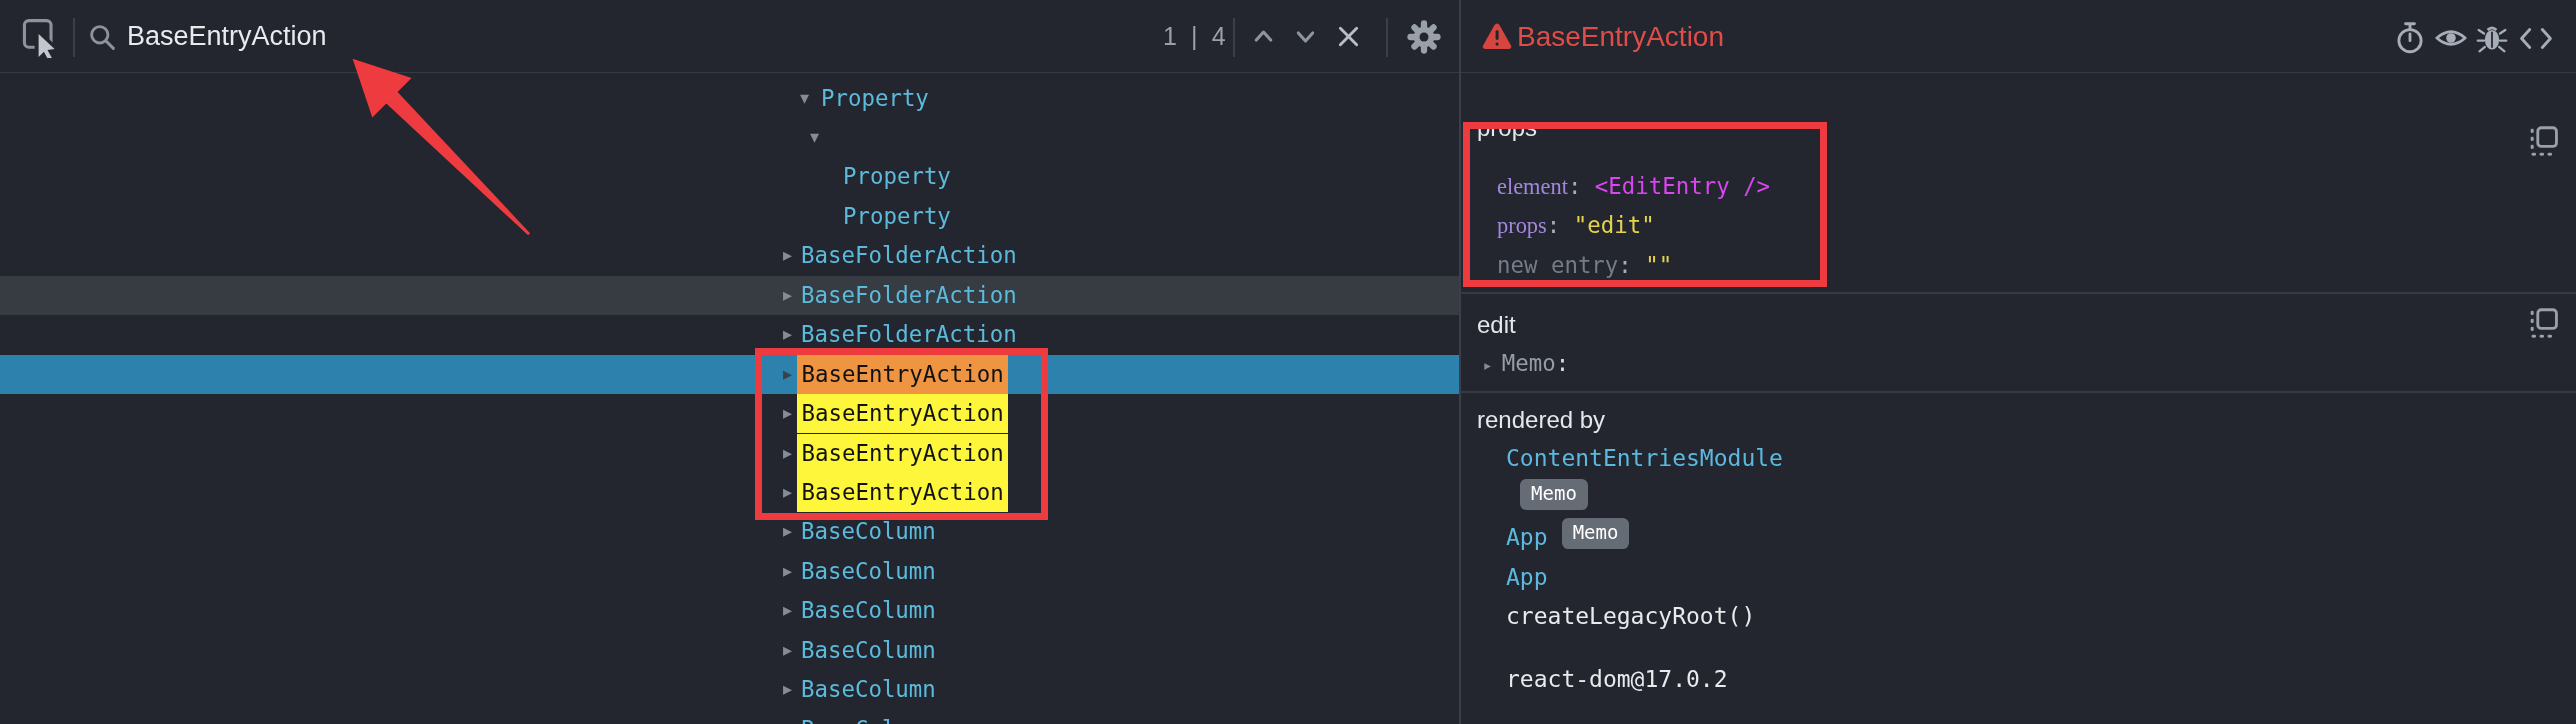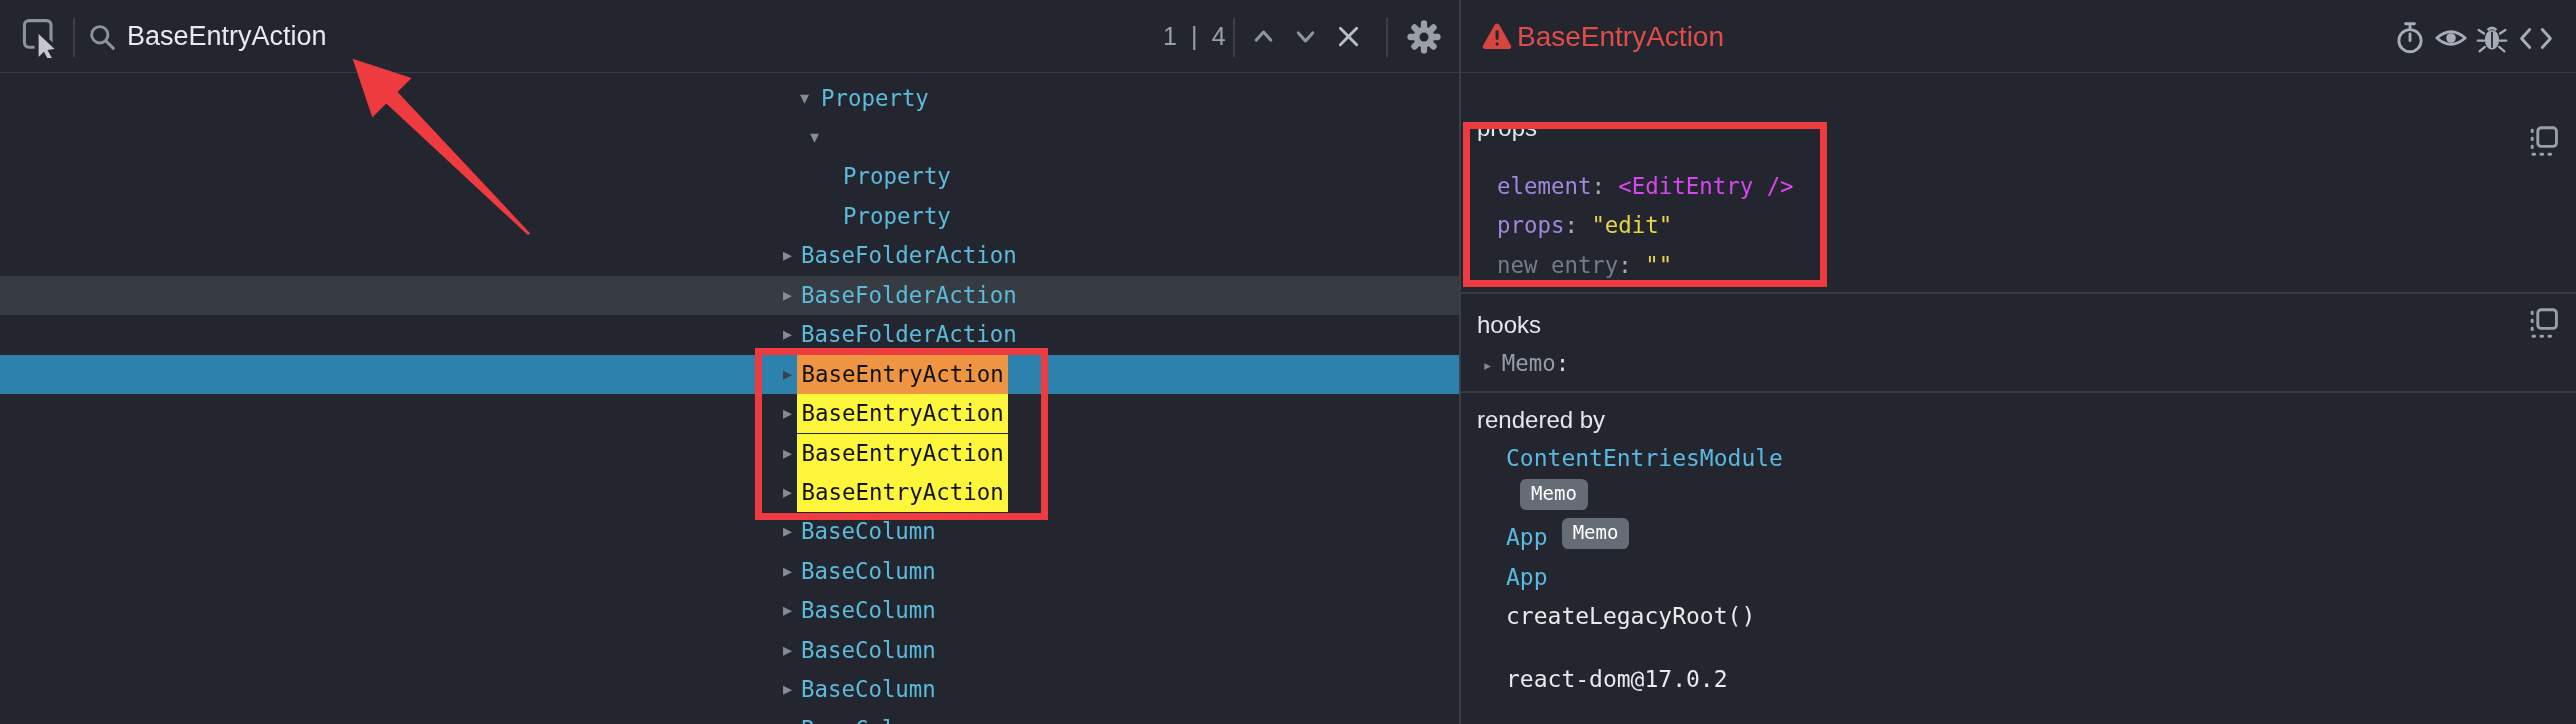--- a/index.html
+++ b/index.html
@@ -45,21 +45,21 @@
   #rp-header { position:absolute; left:0; top:0; width:1115px; height:73px; border-bottom:1.8px solid #353a43; }
   #rp-title { position:absolute; left:56px; top:0; height:73px; line-height:73px; font-size:28px; color:#e04d49; }
   #warn-icon { position:absolute; left:20px; top:21.5px; }
   .rp-topbtn { position:absolute; top:20px; width:38px; height:36px; display:flex; align-items:center; justify-content:center; }
 
   .section-label { position:absolute; left:16px; height:39px; line-height:39px; font-size:24px; color:#e4e7eb; }
   .copy-btn { position:absolute; right:16px; width:32px; height:34px; }
   .hdivider { position:absolute; left:0; width:1115px; height:1.8px; background:#353a43; }
 
   .kv { position:absolute; left:36px; height:39px; line-height:39px; font-size:22.4px; font-family:"DejaVu Sans Mono", monospace; white-space:pre; }
-  .k-purple { color:#a287dd; }
+  .k-purple { color:#a287dd;font-family:Liberation Serif, serif; }
   .k-dim    { color:#757c87; }
   .k-gray   { color:#959ca6; }
   .colon    { color:#a7adb6; }
   .v-el     { color:#d946ef; }
   .v-str    { color:#e6d54b; }
   .hook-chev { color:#848b94; font-size:17px; margin-right:9px; }
 
   .rb-item { position:absolute; left:45px; height:39px; line-height:39px; font-size:23px; font-family:"DejaVu Sans Mono", monospace; white-space:pre; display:flex; align-items:flex-start; }
   .rb-link  { color:#5ab9e0; }
   .rb-plain { color:#e8eaec; }
@@ -266,21 +266,21 @@
         </g>
       </svg>
     </div>
     <div class="kv" style="top:167px"><span class="k-purple">element</span><span class="colon">:</span><span> </span><span class="v-el">&lt;EditEntry /&gt;</span></div>
     <div class="kv" style="top:206px"><span class="k-purple">props</span><span class="colon">:</span><span> </span><span class="v-str">"edit"</span></div>
     <div class="kv" style="top:246px"><span class="k-dim">new entry</span><span class="colon">:</span><span> </span><span class="v-str">""</span></div>
     <div class="hdivider" style="top:292px"></div>
   </div>
 
   <div>
-    <div class="section-label" style="top:305px">hooks</div>
+    <div class="section-label" style="top:305px">edit</div>
     <div class="copy-btn" style="top:307px">
       <svg width="32" height="34" viewBox="0 0 36 38">
         <rect x="11" y="3" width="21" height="21" rx="4" fill="none" stroke="#9aa0a8" stroke-width="3.2"></rect>
         <g fill="#9aa0a8">
           <rect x="3" y="4" width="3.4" height="5" rx="1.5"></rect>
           <rect x="3" y="13" width="3.4" height="5" rx="1.5"></rect>
           <rect x="3" y="22" width="3.4" height="5" rx="1.5"></rect>
           <rect x="4" y="31" width="5" height="3.4" rx="1.5"></rect>
           <rect x="13" y="31" width="5" height="3.4" rx="1.5"></rect>
           <rect x="22" y="31" width="5" height="3.4" rx="1.5"></rect>

